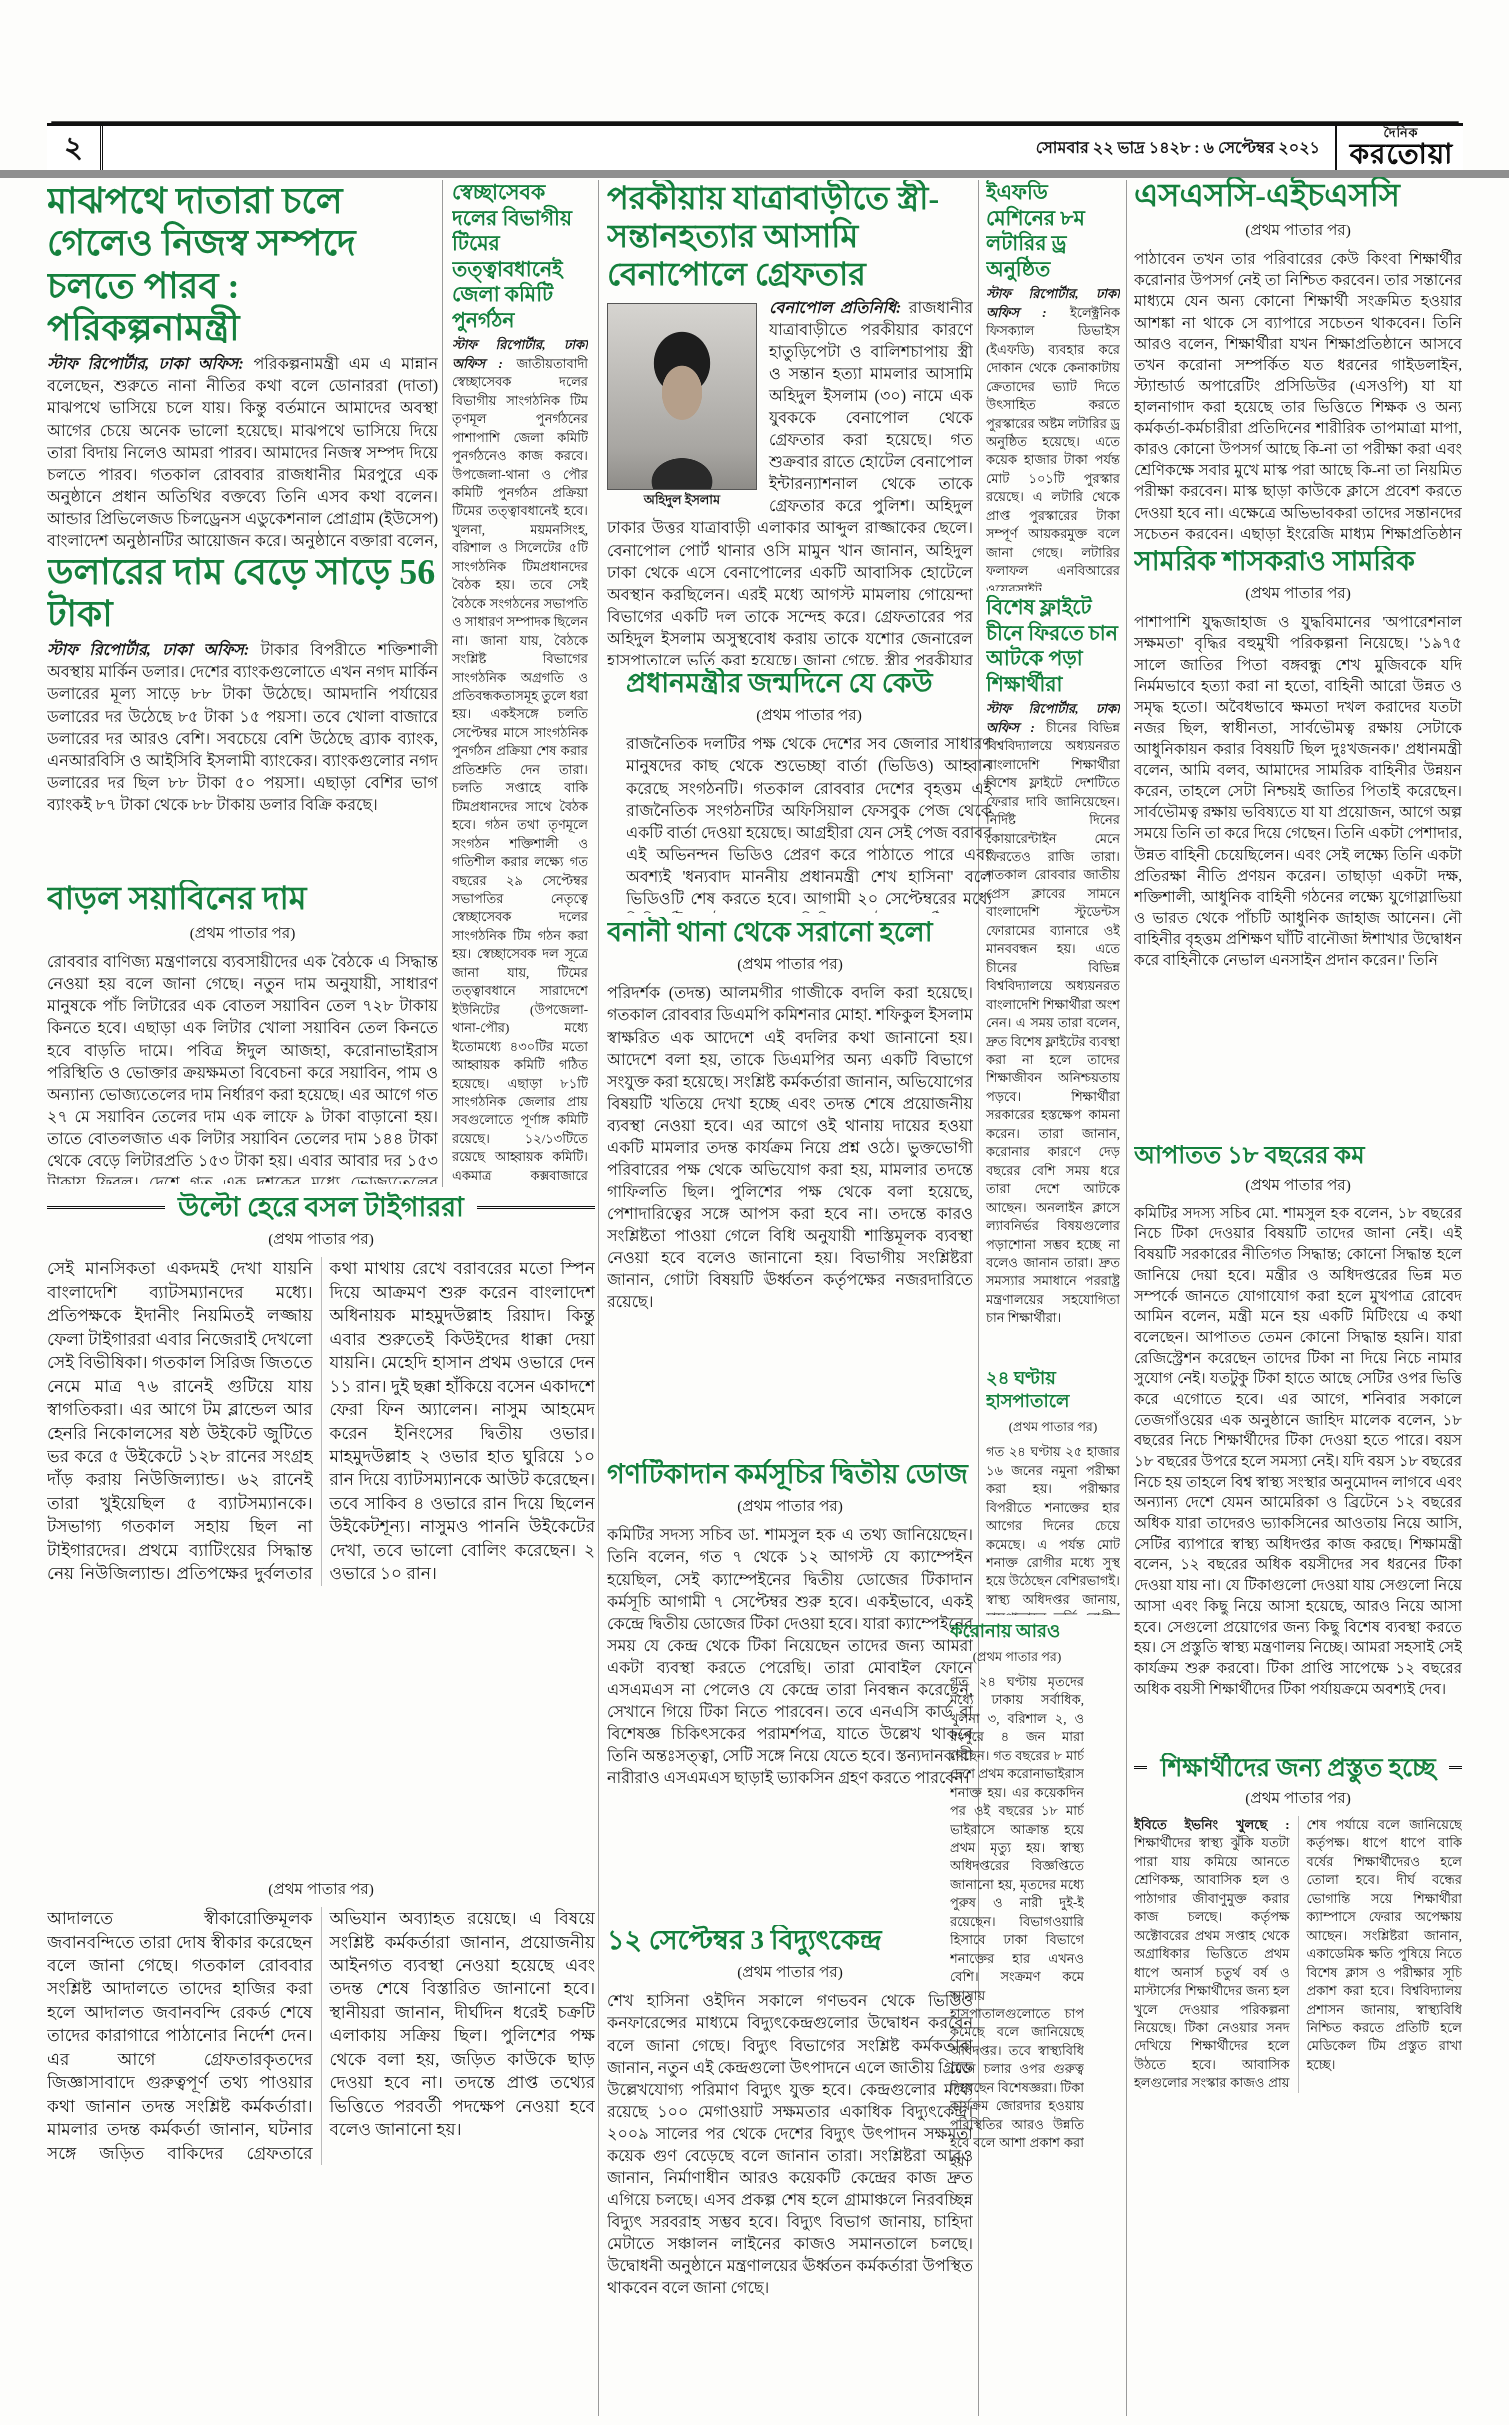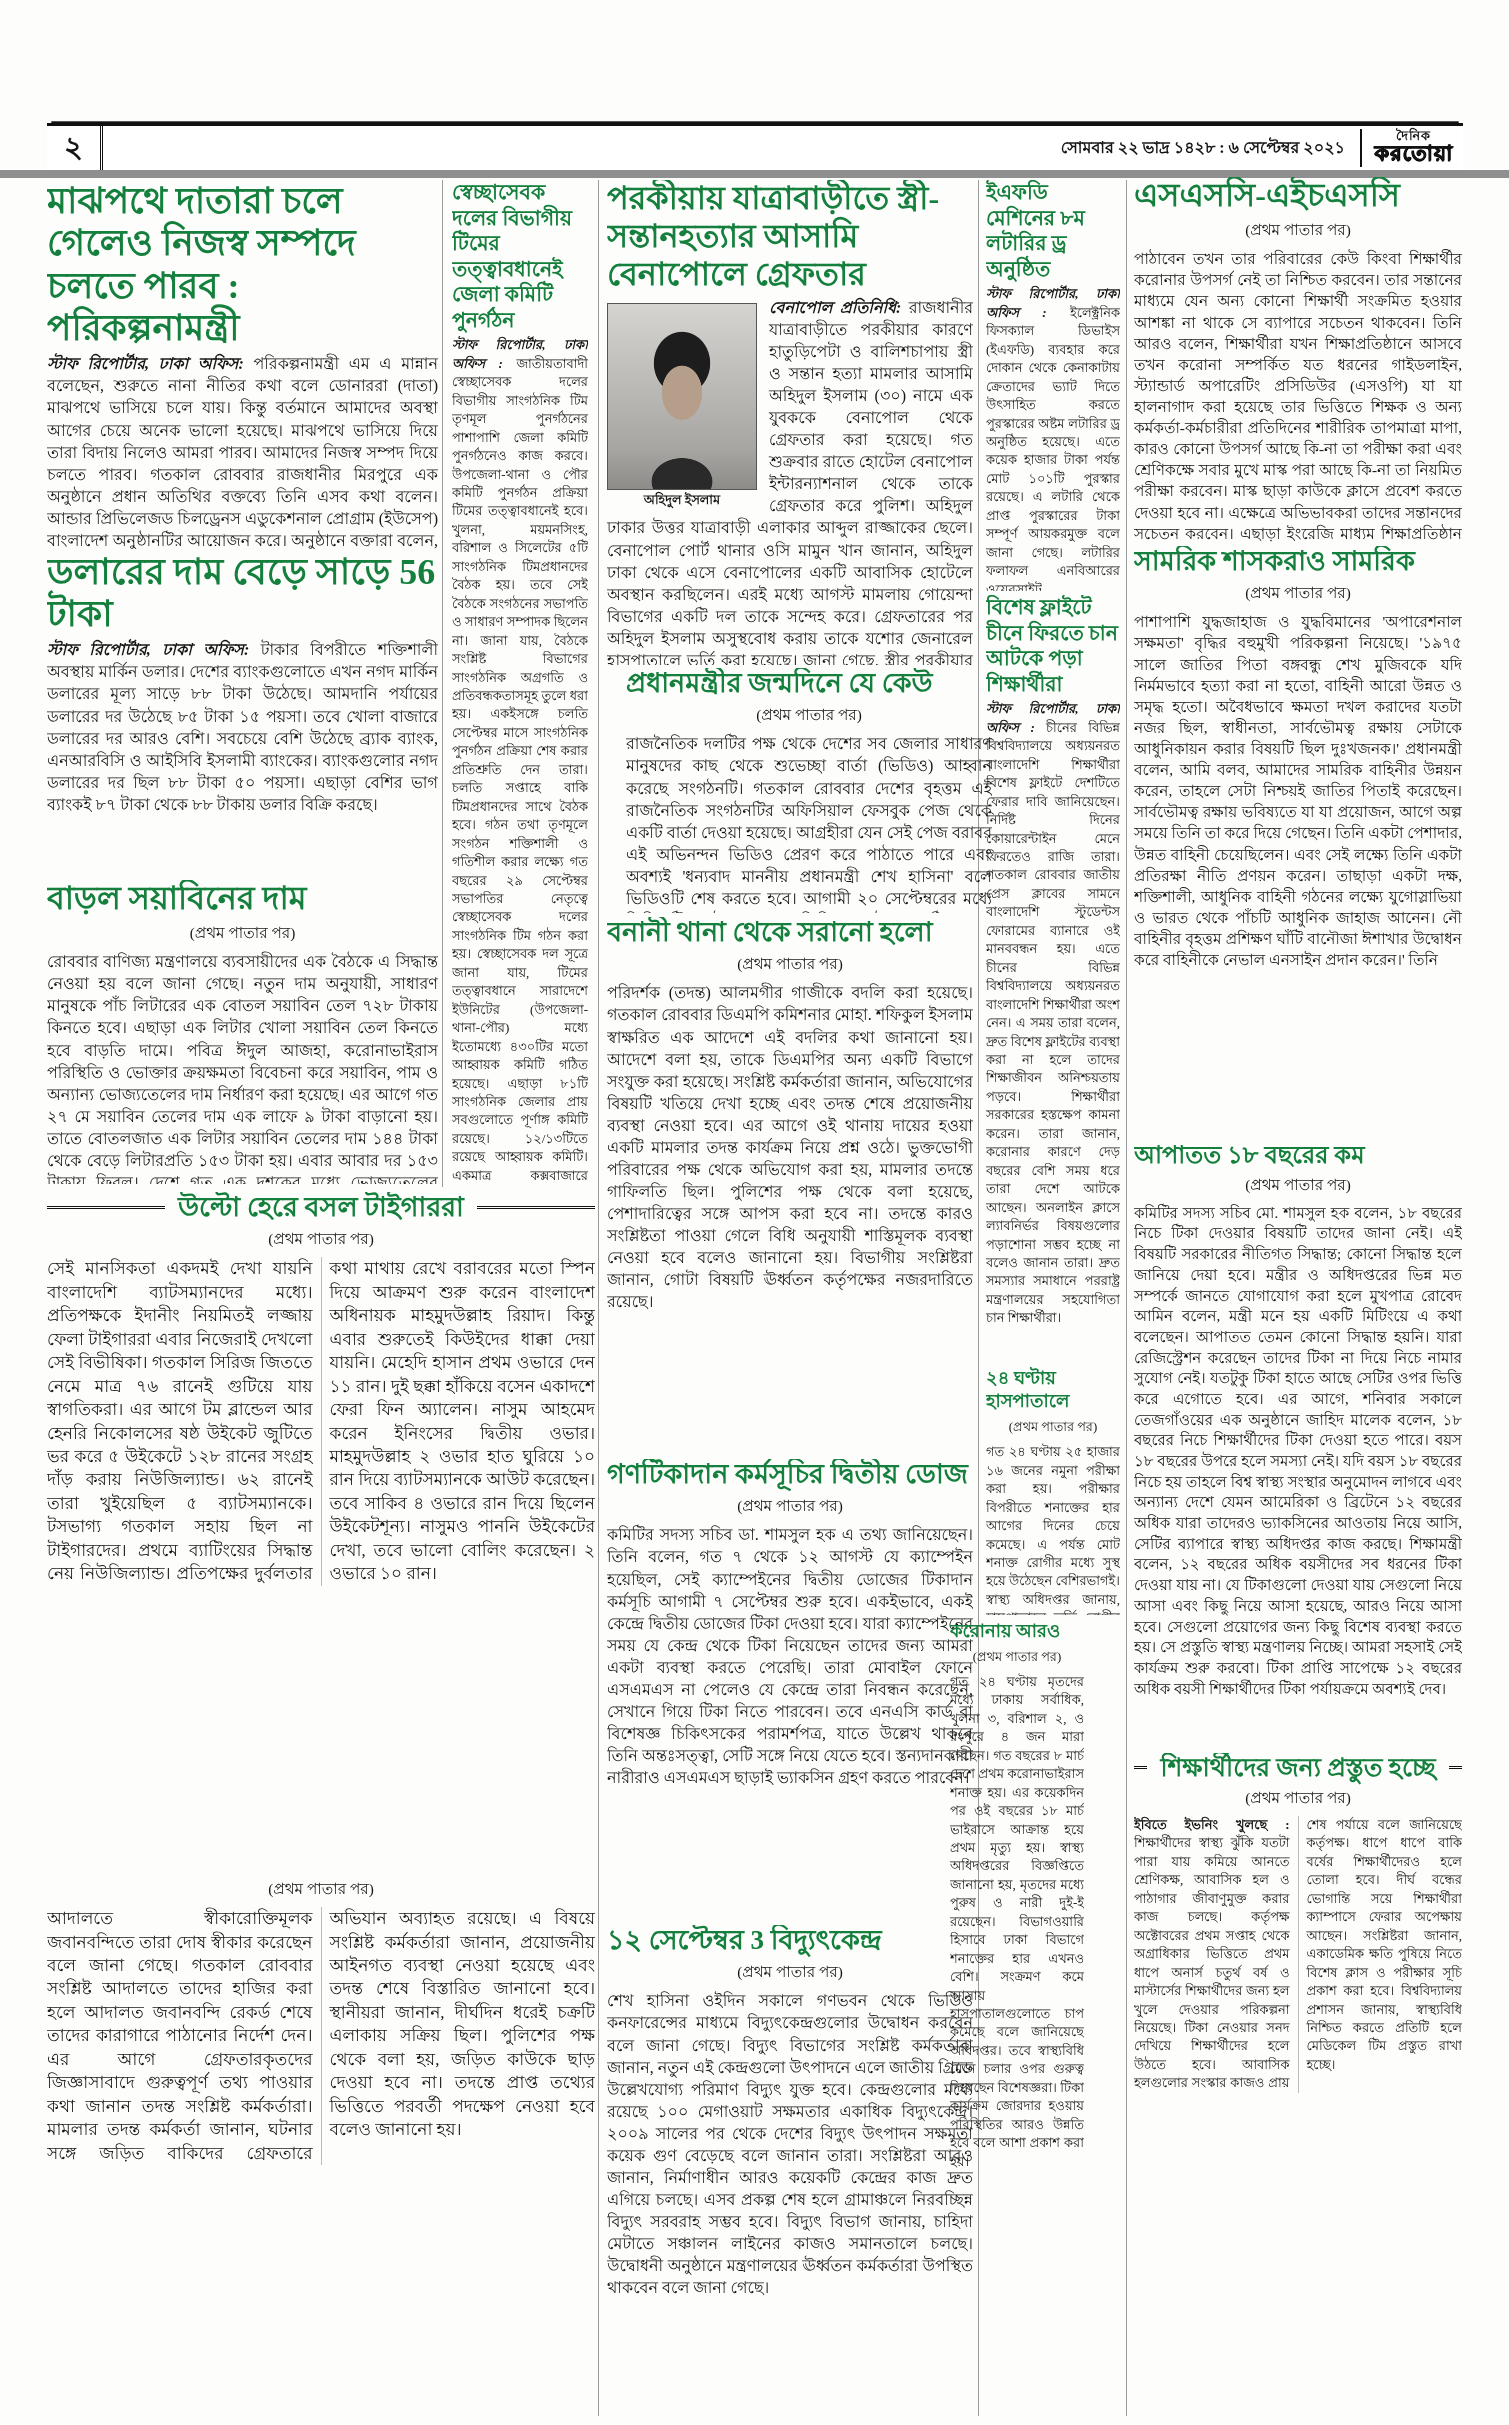--- a/index.html
+++ b/index.html
@@ -10,21 +10,21 @@
        border-top:3.4px solid #111;border-bottom:3.4px solid #111;
        box-shadow:0 -6px 0 -4.3px #111,0 6px 0 -4.3px #111;
        display:flex;align-items:center;background:#fff;}
   .pagenum{font-size:29px;font-weight:700;padding:0 17px;height:100%;display:flex;align-items:center;
            border-right:3.4px double #111;}
   .hdr-spacer{flex:1;}
   .issue-date{font-size:16px;font-weight:700;margin-right:15.3px;white-space:nowrap;}
   .masthead{border-left:2.6px solid #111;padding:0.9px 10.2px 2.6px 12px;text-align:center;line-height:1;
             background:#fff;}
   .masthead .kicker{font-size:12.8px;font-weight:700;letter-spacing:0.9px;}
-  .masthead .logo{font-size:21px;font-weight:700;letter-spacing:0.9px;
+  .masthead .logo{font-size:28px;font-weight:400;letter-spacing:0.9px;
                   text-shadow:0.9px 0 0 #000,0 0.9px 0 #000;text-align:center;}
   #graybar{position:absolute;left:0;top:170px;width:1509px;height:7.7px;background:#8f8f8f;}
   
   .art{position:absolute;overflow:hidden;}
   .hl{font-weight:700;text-align:left;line-height:1.18;margin:0 0 3.4px 0;color:#15803d;}
   .hl-xl{font-size:36px;}
   .hl-lg{font-size:32px;}
   .hl-md{font-size:27px;}
   .hl-sm{font-size:20.4px;line-height:1.25;}
   .hl-xs{font-size:18px;line-height:1.3;}

